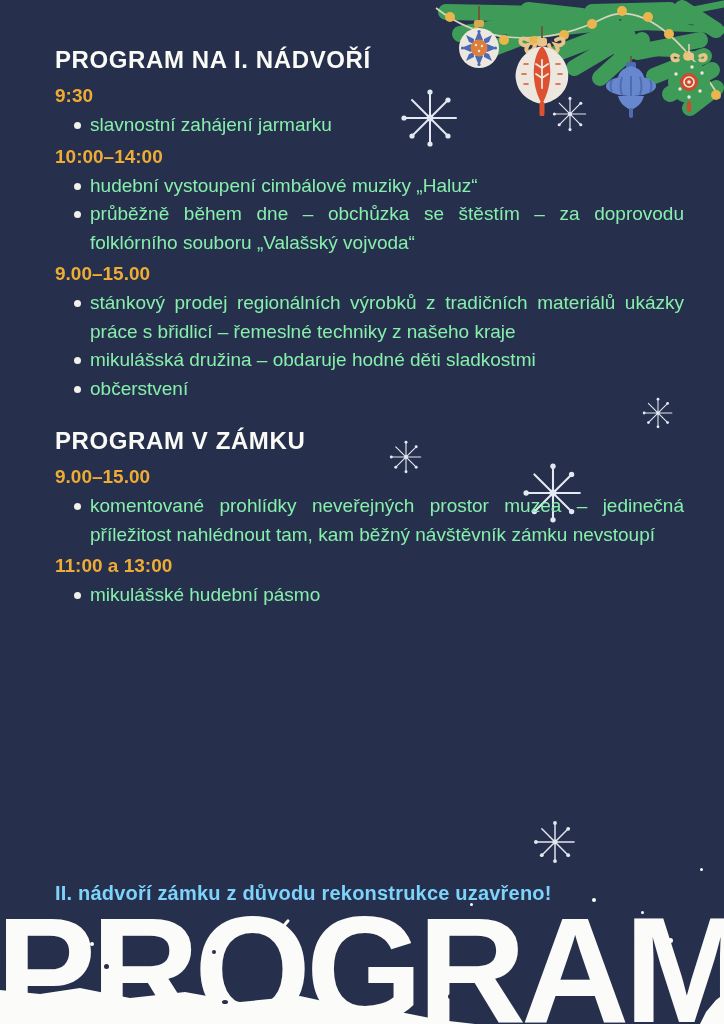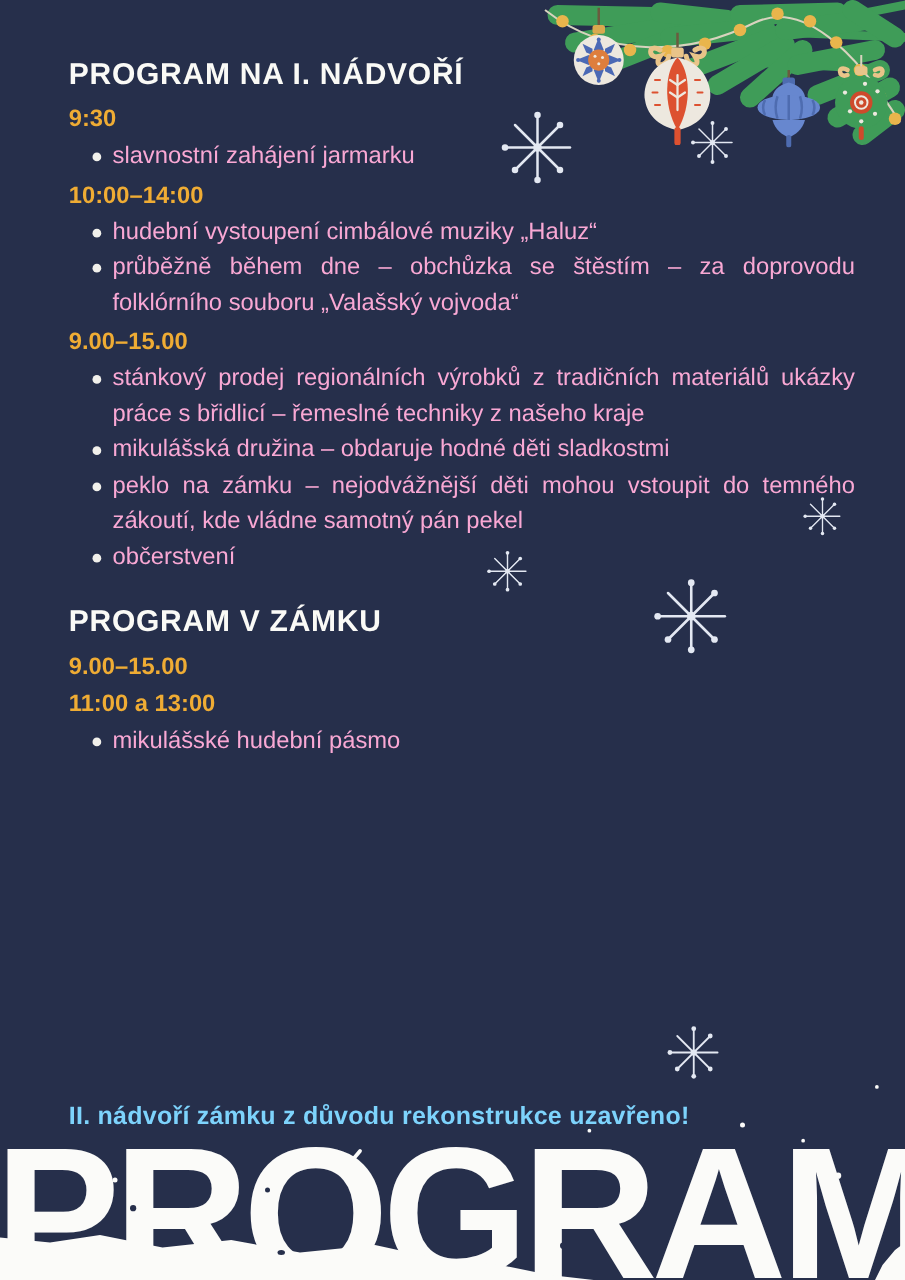--- a/index.html
+++ b/index.html
@@ -23,21 +23,21 @@
   .program-section + .program-section{margin-top:24px;}
   .time-label{
     font-size:19px;font-weight:bold;color:#EFAC34;
     line-height:27px;margin:3px 0 2px 0;
   }
   ul.item-list{list-style:none;margin:0;padding:0;}
   ul.item-list li{
     position:relative;padding-left:35px;
     font-size:19px;line-height:28.5px;
     text-align:justify;
-    color:#f9a8d4;
+    color:#86efac;
   }
   ul.item-list li::before{
     content:"";position:absolute;left:19px;top:11px;
     width:7px;height:7px;border-radius:50%;background:#F1F0EB;
   }
   .note{
     position:absolute;left:55px;top:882px;
     font-size:20px;font-weight:bold;color:#7dd3fc;letter-spacing:.2px;
   }
 
@@ -241,27 +241,29 @@
         </ul>
         <div class="time-label">10:00–14:00</div>
         <ul class="item-list">
           <li>hudební vystoupení cimbálové muziky „Haluz“</li>
           <li>průběžně během dne – obchůzka se štěstím – za doprovodu folklórního souboru „Valašský vojvoda“</li>
         </ul>
         <div class="time-label">9.00–15.00</div>
         <ul class="item-list">
           <li>stánkový prodej regionálních výrobků z tradičních materiálů ukázky práce s břidlicí – řemeslné techniky z našeho kraje</li>
           <li>mikulášská družina – obdaruje hodné děti sladkostmi</li>
-          <li>peklo na zámku – nejodvážnější děti mohou vstoupit do temného zákoutí, kde vládne samotný pán pekel</li>
           <li>občerstvení</li>
         </ul>
       </section>
       <section class="program-section">
         <h2 class="section-title">PROGRAM V ZÁMKU</h2>
         <div class="time-label">9.00–15.00</div>
+        <ul class="item-list">
+          <li>komentované prohlídky neveřejných prostor muzea – jedinečná příležitost nahlédnout tam, kam běžný návštěvník zámku nevstoupí</li>
+        </ul>
         <div class="time-label">11:00 a 13:00</div>
         <ul class="item-list">
           <li>mikulášské hudební pásmo</li>
         </ul>
       </section>
     </main>
 
   <div class="note">II. nádvoří zámku z důvodu rekonstrukce uzavřeno!</div>
 
   <div class="giant-word">PROGRAM</div>

